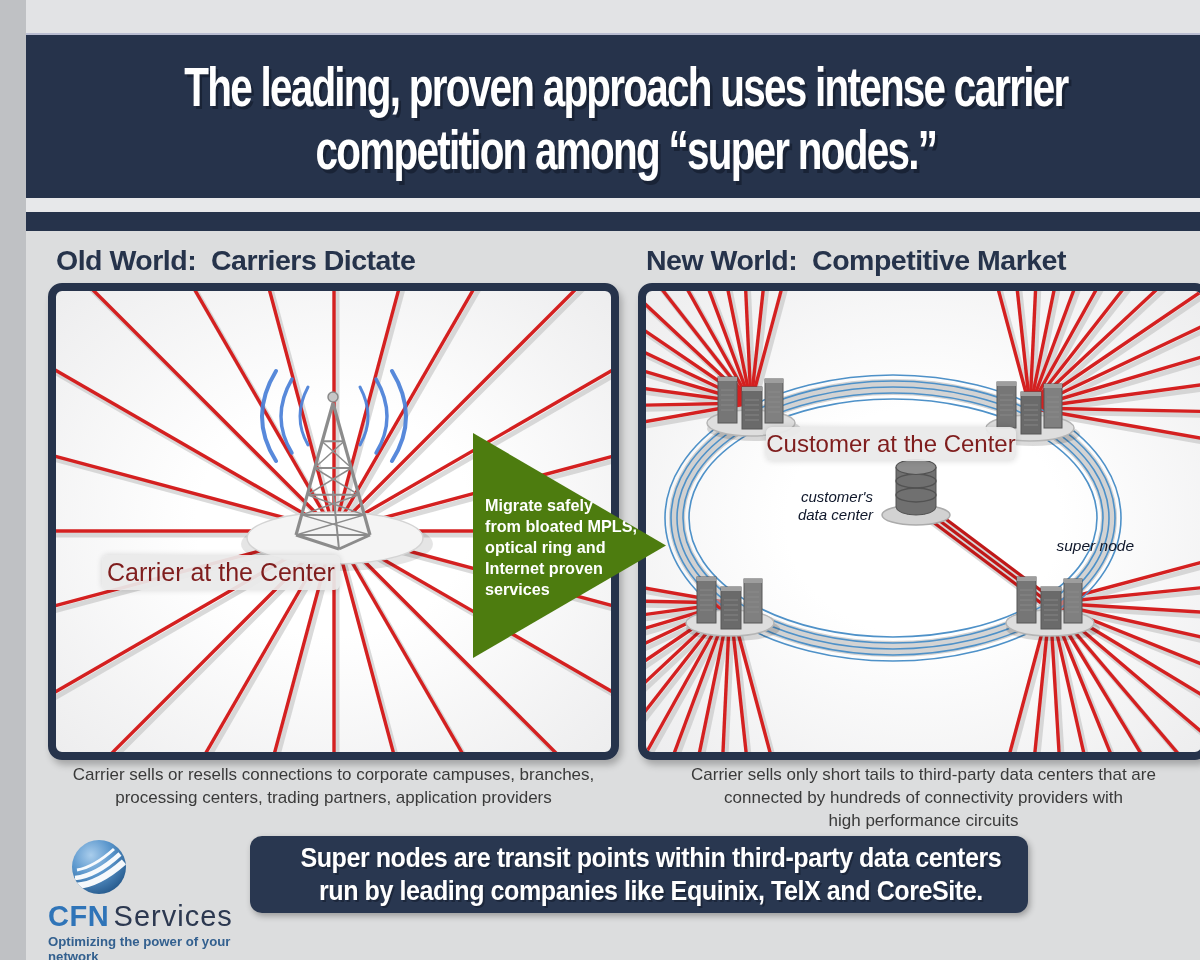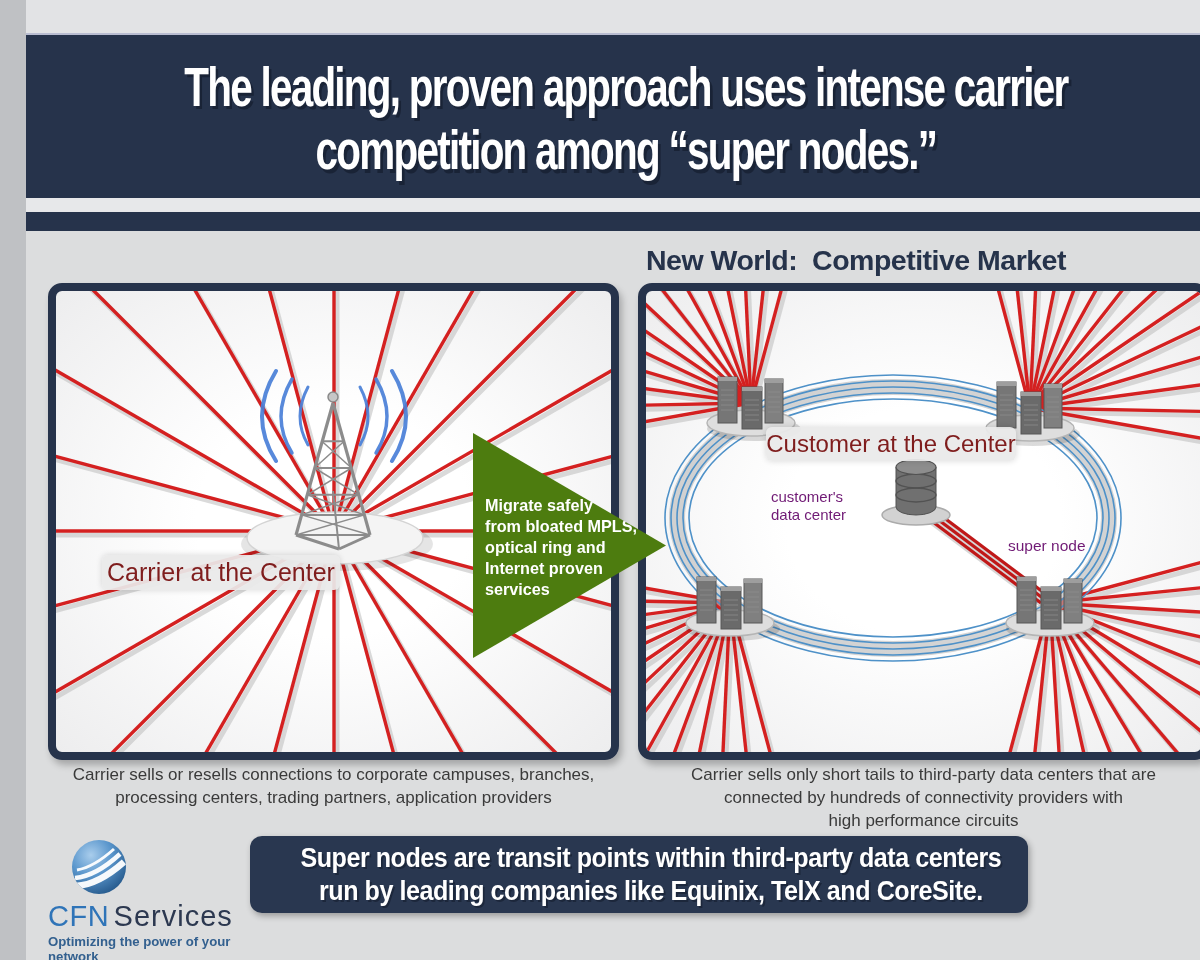--- a/index.html
+++ b/index.html
@@ -22,21 +22,21 @@
          border:8px solid #26334b;border-radius:14px;overflow:hidden;
          background:radial-gradient(ellipse at center,#ffffff 35%,#ededee 100%);
          box-shadow:3px 5px 7px rgba(0,0,0,.25);}
   #old-panel{left:22px;} #new-panel{left:612px;}
   .panel svg{position:absolute;left:0;top:0;}
   
   .bubble{position:absolute;background:rgba(233,234,234,.93);border-radius:6px;color:#7f1d1d;
           text-align:center;box-shadow:0 0 6px rgba(0,0,0,.15);}
   #carrier-label{left:76px;top:555px;width:238px;font-size:25px;padding:3px 0;}
   #customer-label{left:740px;top:427px;width:250px;font-size:24px;padding:3px 0;}
-  .tiny-label{position:absolute;color:#701a75;font-size:15px;line-height:18px;text-align:left;}
+  .tiny-label{position:absolute;color:#0f172a;font-size:15px;line-height:18px;text-align:right;font-style:italic;}
   #dc-label{left:745px;top:488px;width:102px;}
   #sn-label{left:982px;top:537px;width:126px;font-size:15.5px;}
   
   .migrate-arrow{position:absolute;left:447px;top:433px;width:193px;height:225px;background:#4d7c0f;
                  clip-path:polygon(0 0,100% 50%,0 100%);
                  filter:drop-shadow(3px 4px 4px rgba(0,0,0,.35));z-index:5;}
   .migrate-text{position:absolute;left:12px;top:62px;width:155px;color:#fff;font-weight:bold;
                 font-size:16.2px;line-height:21px;}
   
   .caption{position:absolute;top:763px;width:571px;text-align:center;color:#3a3a3a;
@@ -45,41 +45,42 @@
   
   .footer-note{position:absolute;left:224px;top:836px;width:778px;height:77px;background:#293750;
                border-radius:12px;display:flex;align-items:center;justify-content:flex-end;
                box-shadow:2px 3px 6px rgba(0,0,0,.3);}
   .footer-note-inner{color:#fff;font-weight:bold;font-size:27px;line-height:33px;letter-spacing:-.5px;
                      text-align:center;transform:scaleX(.93);text-shadow:2px 2px 0 rgba(10,16,28,.4);}
   
   .logo{position:absolute;left:20px;top:838px;width:215px;height:112px;}
   .logo-globe{position:absolute;left:24px;top:0;}
   .logo-row{position:absolute;left:2px;top:62px;width:211px;white-space:nowrap;}
-  .logo-cfn{font-size:29px;font-weight:normal;color:#2f74b8;letter-spacing:.5px;}
+  .logo-cfn{font-size:29px;font-weight:bold;color:#2f74b8;letter-spacing:.5px;}
   .logo-services{font-size:29px;font-weight:400;color:#2c3850;letter-spacing:1px;}
   .logo-tagline{position:absolute;left:2px;top:96px;font-size:13.2px;font-weight:600;color:#33608f;}
 </style>
 </head>
 <body>
 
 <div class="stage">
 
   <div class="strip-a"></div>
 
   <div class="headline-banner">
     <div class="headline-inner">
       <div>The leading, proven approach uses intense carrier</div>
       <div>competition among “super nodes.”</div>
     </div>
   </div>
 
   <div class="strip-b"></div>
   <div class="strip-c"></div>
 
+  <div class="sec-title" id="old-title">Old World:&nbsp; Carriers Dictate</div>
   <div class="sec-title" id="new-title">New World:&nbsp; Competitive Market</div>
 
   <div class="panel" id="old-panel">
     <svg id="old-svg" width="555" height="461" viewBox="0 0 555 461">
         <line x1="281" y1="244" x2="841" y2="244" stroke="#c2c2c2" stroke-width="5" opacity="0.6"></line>
         <line x1="281" y1="244" x2="821.9184627218782" y2="388.9386652574116" stroke="#c2c2c2" stroke-width="5" opacity="0.6"></line>
         <line x1="281" y1="244" x2="765.9742261192857" y2="524" stroke="#c2c2c2" stroke-width="5" opacity="0.6"></line>
         <line x1="281" y1="244" x2="676.9797974644666" y2="639.9797974644666" stroke="#c2c2c2" stroke-width="5" opacity="0.6"></line>
         <line x1="281" y1="244" x2="561" y2="728.9742261192856" stroke="#c2c2c2" stroke-width="5" opacity="0.6"></line>
         <line x1="281" y1="244" x2="425.9386652574116" y2="784.9184627218782" stroke="#c2c2c2" stroke-width="5" opacity="0.6"></line>

